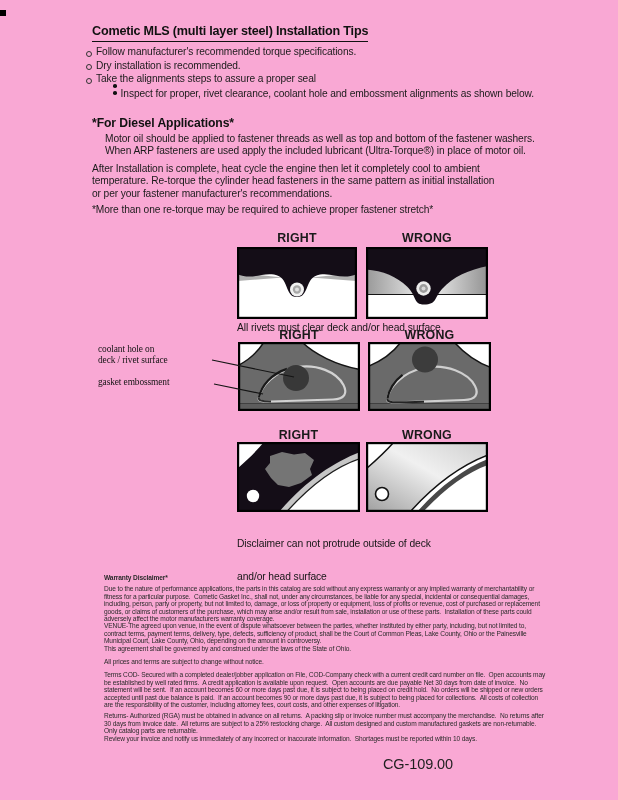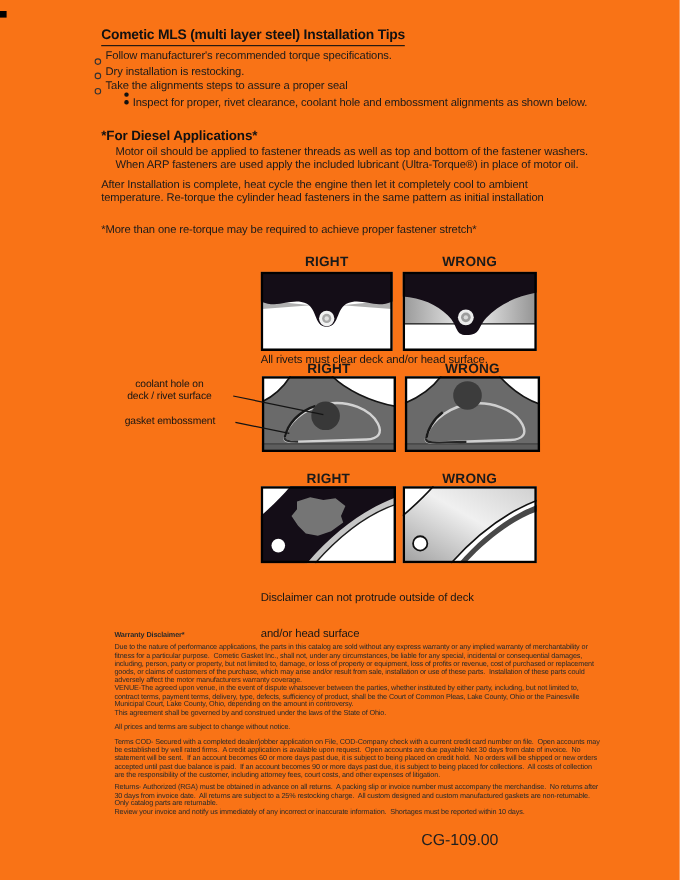--- a/index.html
+++ b/index.html
@@ -1,51 +1,51 @@
 <!DOCTYPE html>
 <html><head>
 <meta charset="utf-8">
 <style>
   html,body { margin:0; padding:0; background:#ffffff; }
   .page {
-    position:relative; width:618px; height:800px; background:#f97316;
+    position:relative; width:618px; height:800px; background:#f9a8d4;
     font-family:"Liberation Sans", sans-serif; color:#1b1b1b;
     overflow:hidden; letter-spacing:-0.1px;
   }
   .abs { position:absolute; }
 
   .reg-mark { left:0; top:10px; width:6px; height:6px; background:#000; }
 
   .doc-title {
     left:92px; top:24px; font-size:12.6px; font-weight:bold; color:#111;
     border-bottom:1.6px solid #111; padding-bottom:2.5px; letter-spacing:-0.2px;
     white-space:pre;
   }
 
   .bullets { left:86px; top:45px; font-size:10.2px; }
-  .bullet-row { display:flex; align-items:flex-end; line-height:13.6px; white-space:pre; }
+  .bullet-row { display:flex; align-items:center; line-height:13.6px; white-space:pre; }
   .o-marker { width:4px; height:4px; border:1px solid #333; border-radius:50%;
               margin:4px 4px 0 0; flex:0 0 auto; }
   .subbullets { left:113px; top:81px; font-size:10.2px; }
   .sub-row { display:flex; align-items:flex-start; line-height:11.2px; white-space:pre; }
   .f-marker { width:3.6px; height:3.6px; background:#111; border-radius:50%;
               margin:3.4px 4px 0 0; flex:0 0 auto; }
 
   .diesel-head { left:92px; top:116px; font-size:12.2px; font-weight:bold; color:#111; white-space:pre; }
   .para { left:92px; font-size:10.2px; }
   .para div { line-height:12.4px; white-space:pre; }
   .p1 { top:133px;margin-left:13px; }
   .p2 { top:163px; }
   .p-note { top:204px; }
 
   .rw-label { font-size:12.4px; font-weight:bold; color:#1a1a1a; text-align:center; letter-spacing:0.2px; }
   .caption { font-size:10.3px; color:#161616; white-space:pre; }
   .caption div { line-height:11.2px; white-space:pre; }
 
-  .diag-label { font-size:9.4px; color:#141414; text-align:center; }
+  .diag-label { font-size:9.4px; color:#141414; text-align:left;font-family:Liberation Serif, serif; }
   .diag-label div { line-height:10.8px; white-space:pre; }
 
   .legal { font-size:6.6px; color:#2a2a2a; letter-spacing:-0.12px; }
   .legal div { line-height:7.6px; white-space:pre; }
   .legal-head { font-weight:bold; }
 
   .footer-code { left:383px; top:756px; font-size:14.5px; color:#1f1f1f; white-space:pre; }
 
   svg { display:block; }
 </style>
@@ -58,21 +58,21 @@
 
   <div class="abs doc-title">Cometic MLS (multi layer steel) Installation Tips</div>
 
   <div class="abs bullets">
     <div class="bullet-row">
       <span class="o-marker"></span>
       <span>Follow manufacturer's recommended torque specifications.</span>
     </div>
     <div class="bullet-row">
       <span class="o-marker"></span>
-      <span>Dry installation is restocking.</span>
+      <span>Dry installation is recommended.</span>
     </div>
     <div class="bullet-row">
       <span class="o-marker"></span>
       <span>Take the alignments steps to assure a proper seal</span>
     </div>
   </div>
 
   <div class="abs subbullets">
     <div class="sub-row">
       <span class="f-marker"></span>
@@ -84,20 +84,21 @@
   </div>
 
   <div class="abs diesel-head">*For Diesel Applications*</div>
   <div class="abs para p1">
     <div>Motor oil should be applied to fastener threads as well as top and bottom of the fastener washers.</div>
     <div>When ARP fasteners are used apply the included lubricant (Ultra-Torque®) in place of motor oil.</div>
   </div>
   <div class="abs para p2">
     <div>After Installation is complete, heat cycle the engine then let it completely cool to ambient</div>
     <div>temperature. Re-torque the cylinder head fasteners in the same pattern as initial installation</div>
+    <div>or per your fastener manufacturer's recommendations.</div>
   </div>
   <div class="abs para p-note">
     <div>*More than one re-torque may be required to achieve proper fastener stretch*</div>
   </div>
 
   <div class="abs rw-label" style="left:237px;top:231px;width:120px;">RIGHT</div>
   <div class="abs rw-label" style="left:366px;top:231px;width:122px;">WRONG</div>
 
   <div class="abs" style="left:237px;top:247px;">
     <svg width="120" height="72" viewBox="0 0 120 72">

